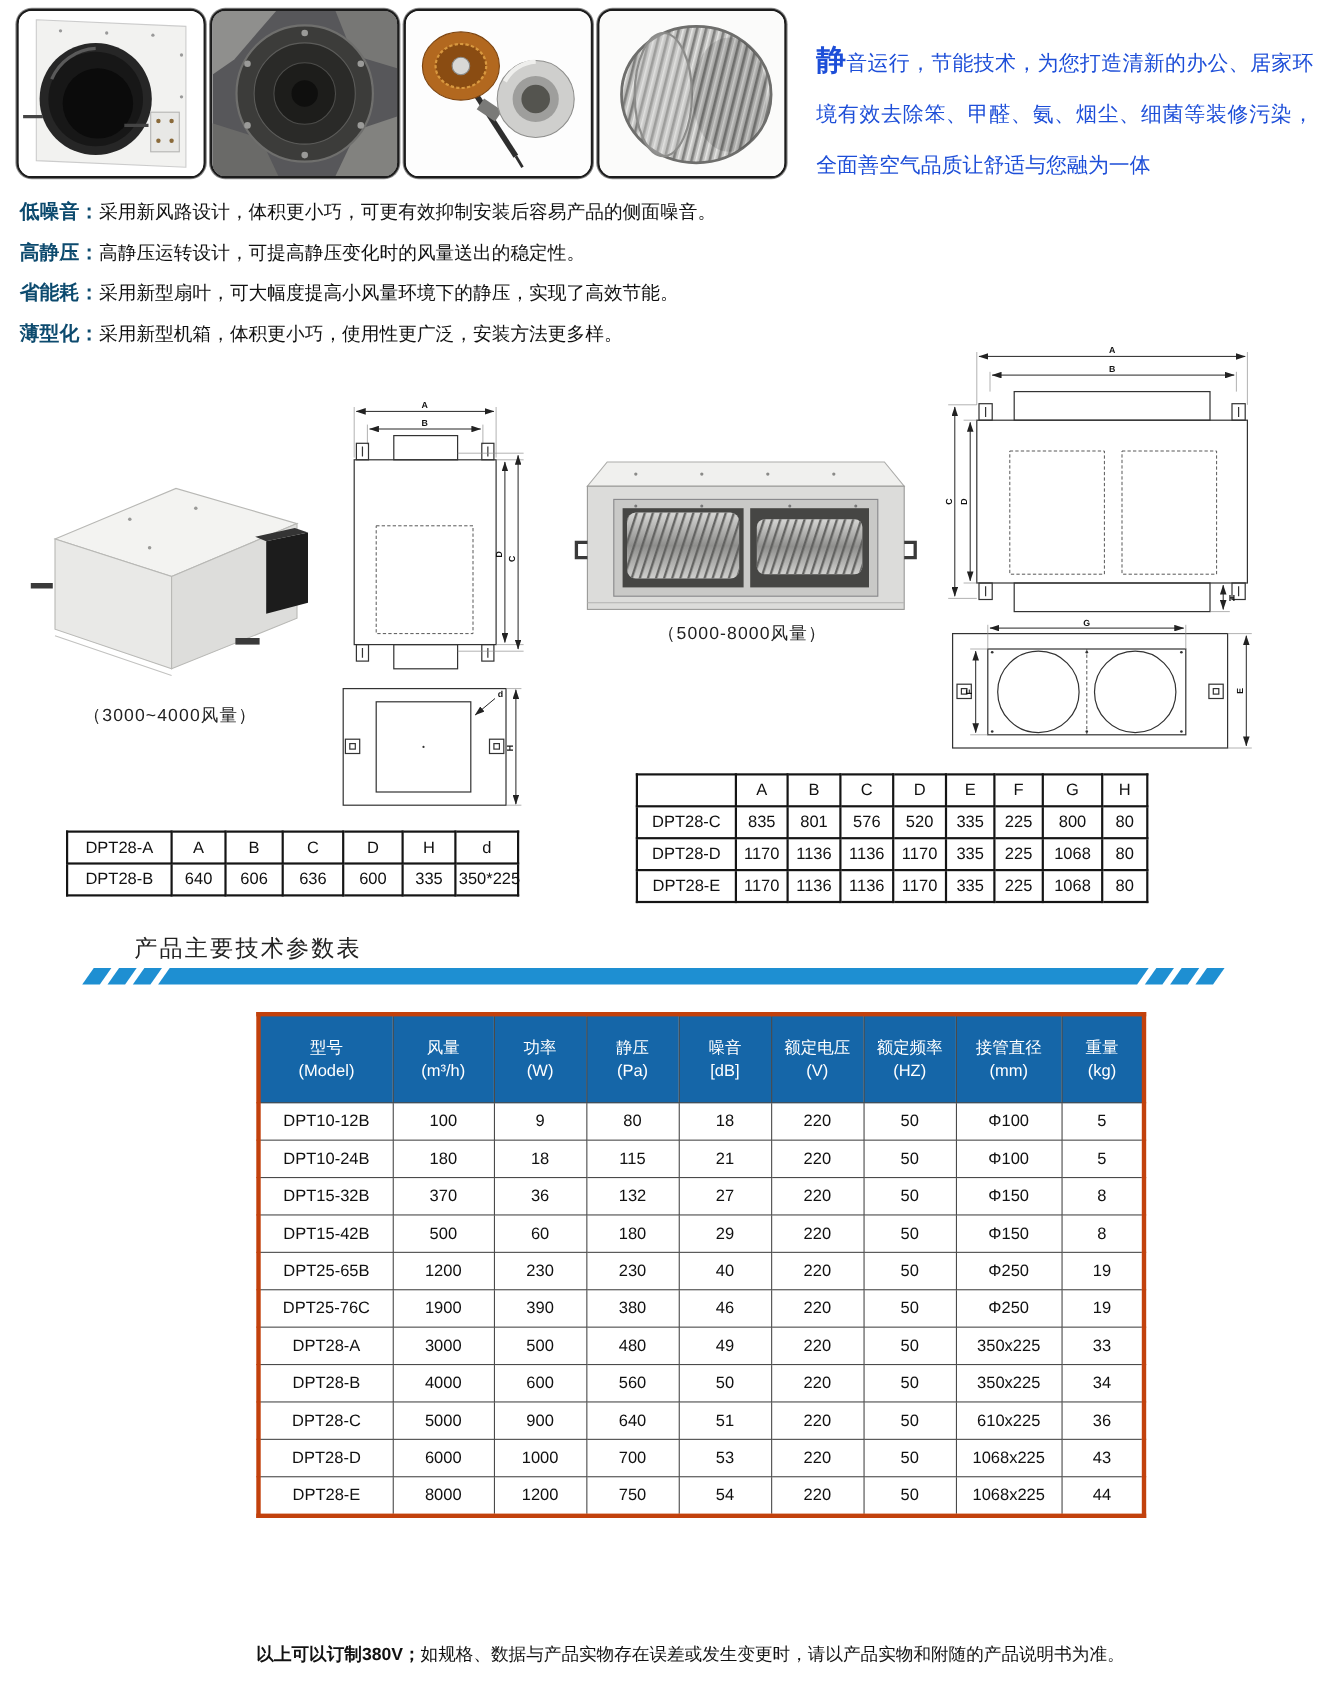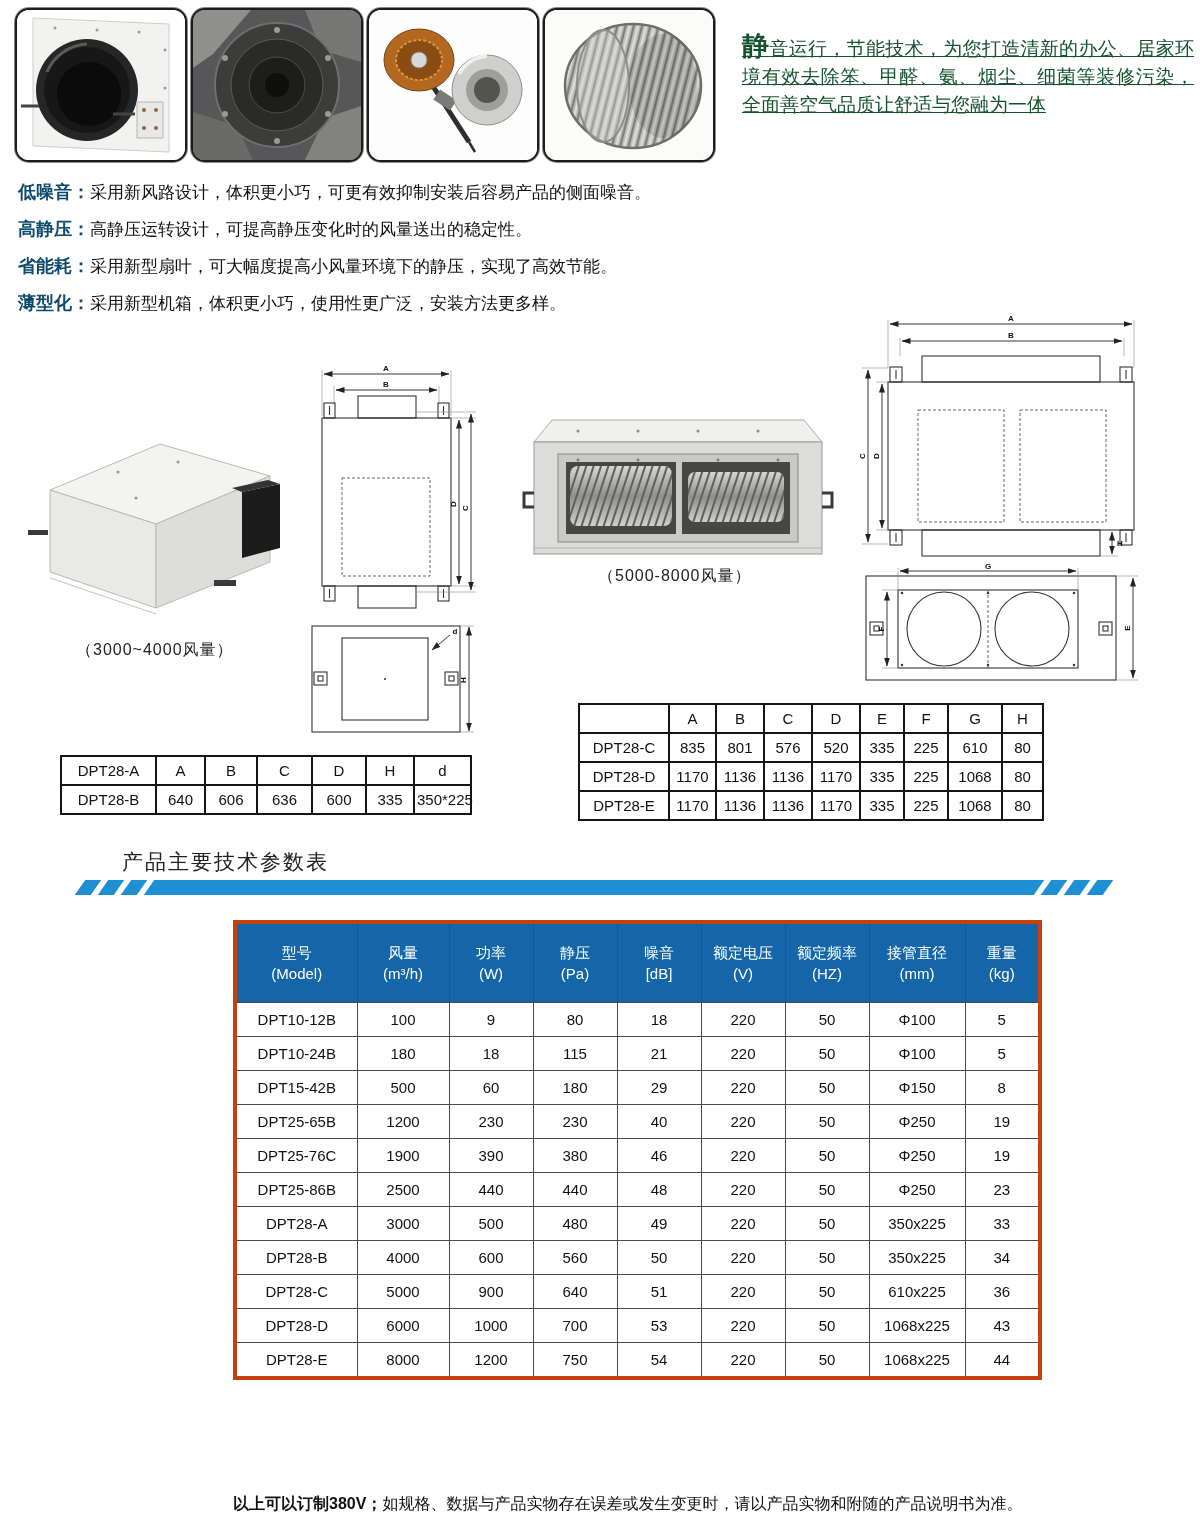--- a/index.html
+++ b/index.html
@@ -6,21 +6,21 @@
   body{
     width:1200px;height:1535px;position:relative;background:#ffffff;
     font-family:"Liberation Sans","DejaVu Sans",sans-serif;color:#1a1a1a;
     overflow:hidden;
   }
   .abs{position:absolute;}
   
   .photo{border:2px solid #1c1c1c;border-radius:14px;overflow:hidden;background:#fff;box-shadow:0 0 0 1px #8a8a8a;}
   .photo svg{display:block;}
   
-  .intro{font-size:19px;line-height:28px;text-align:justify;color:#14532d;text-decoration:underline;}
+  .intro{font-size:19px;line-height:46px;text-align:justify;color:#1d4ed8;}
   .intro .lead{font-size:27px;font-weight:bold;}
   
   .feature{font-size:17px;margin-bottom:13px;color:#111;}
   .feature b{font-size:18px;color:#0c4a6e;}
   
   .caption{font-size:16px;color:#222;letter-spacing:1px;}
   
   table.dim{border-collapse:collapse;table-layout:fixed;background:#fff;}
   table.dim td{border:2px solid #151515;text-align:center;font-size:15px;color:#111;height:27px;padding:0 2px;white-space:nowrap;}
   
@@ -390,21 +390,21 @@
         <td>H</td>
       </tr>
       <tr>
         <td>DPT28-C</td>
         <td>835</td>
         <td>801</td>
         <td>576</td>
         <td>520</td>
         <td>335</td>
         <td>225</td>
-        <td>610</td>
+        <td>800</td>
         <td>80</td>
       </tr>
       <tr>
         <td>DPT28-D</td>
         <td>1170</td>
         <td>1136</td>
         <td>1136</td>
         <td>1170</td>
         <td>335</td>
         <td>225</td>
@@ -505,20 +505,31 @@
         <td>180</td>
         <td>18</td>
         <td>115</td>
         <td>21</td>
         <td>220</td>
         <td>50</td>
         <td>Φ100</td>
         <td>5</td>
       </tr>
       <tr>
+        <td>DPT15-32B</td>
+        <td>370</td>
+        <td>36</td>
+        <td>132</td>
+        <td>27</td>
+        <td>220</td>
+        <td>50</td>
+        <td>Φ150</td>
+        <td>8</td>
+      </tr>
+      <tr>
         <td>DPT15-42B</td>
         <td>500</td>
         <td>60</td>
         <td>180</td>
         <td>29</td>
         <td>220</td>
         <td>50</td>
         <td>Φ150</td>
         <td>8</td>
       </tr>
@@ -538,31 +549,20 @@
         <td>1900</td>
         <td>390</td>
         <td>380</td>
         <td>46</td>
         <td>220</td>
         <td>50</td>
         <td>Φ250</td>
         <td>19</td>
       </tr>
       <tr>
-        <td>DPT25-86B</td>
-        <td>2500</td>
-        <td>440</td>
-        <td>440</td>
-        <td>48</td>
-        <td>220</td>
-        <td>50</td>
-        <td>Φ250</td>
-        <td>23</td>
-      </tr>
-      <tr>
         <td>DPT28-A</td>
         <td>3000</td>
         <td>500</td>
         <td>480</td>
         <td>49</td>
         <td>220</td>
         <td>50</td>
         <td>350x225</td>
         <td>33</td>
       </tr>

